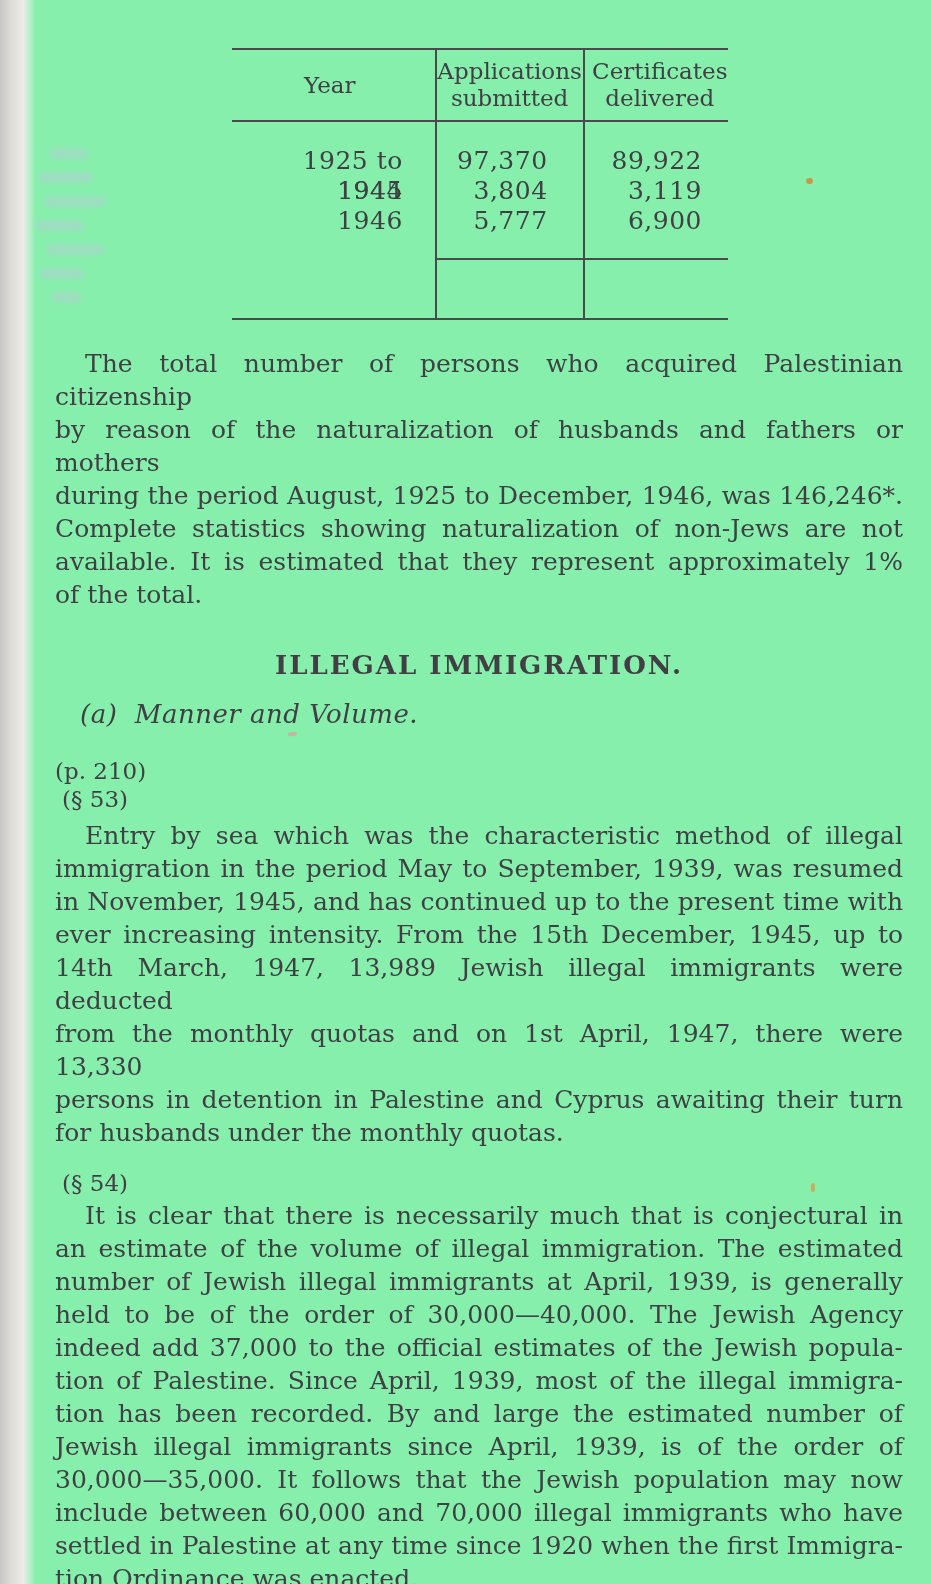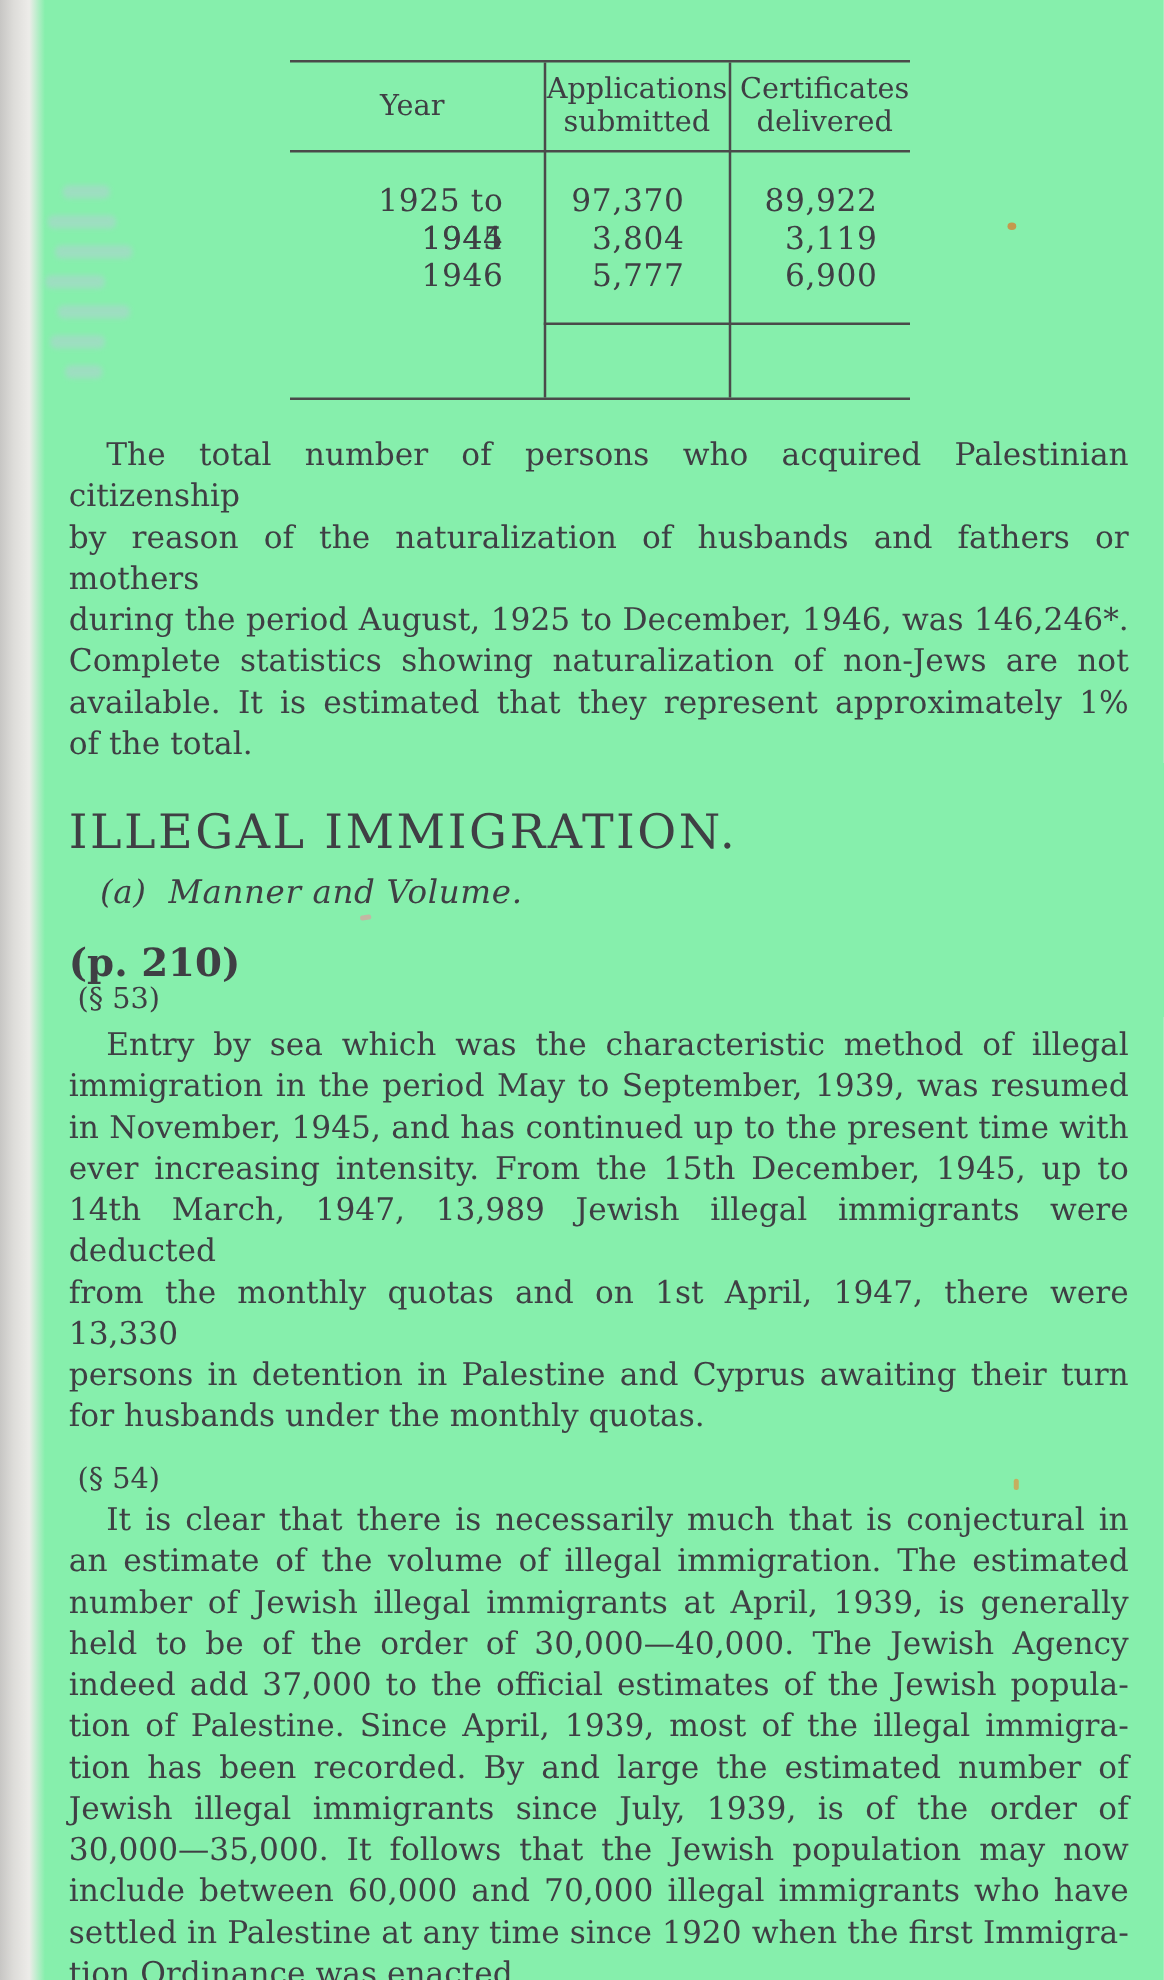--- a/index.html
+++ b/index.html
@@ -46,28 +46,28 @@
   
   .para { width:848px; font-size:25px; line-height:33px; }
   .para .line { text-align:justify; text-align-last:justify; }
   .para .line:first-child { text-indent:30px; }
   .para .line:last-child { text-align-last:left; }
   #p-intro { margin-top:27px; }
   #p-53 { margin-top:7px; }
   #p-54 { margin-top:3px; }
 
   .heading {
-    margin:38px 0 0 0; font-size:38px; font-weight:normal;
-    letter-spacing:2px; text-align:left; line-height:33px;
+    margin:38px 0 0 0; font-size:26px; font-weight:bold;
+    letter-spacing:2px; text-align:center; line-height:33px;
   }
   .subheading {
     margin:18px 0 0 25px; font-style:italic; font-size:26px;
     line-height:28px; white-space:pre; letter-spacing:0.5px;
   }
-  .pageref { margin:30px 0 0 0; font-weight:bold; font-size:31px; line-height:26px; }
+  .pageref { margin:30px 0 0 0; font-weight:normal; font-size:23px; line-height:26px; }
   .secref  { margin:2px 0 0 7px;  font-size:23px; line-height:26px; }
   .secref.s54 { margin-top:21px; }
 
   
   .ghost { position:absolute; left:32px; top:148px; width:90px; pointer-events:none; }
   .ghost i {
     display:block; height:11px; border-radius:5px;
     background:#b9cbd9; filter:blur(2px); opacity:.45; margin-bottom:13px;
   }
   .ghost i:nth-child(1){width:38px;margin-left:18px;}
@@ -160,21 +160,21 @@
     <div class="secref s54">(§ 54)</div>
 
     <div class="para" id="p-54">
         <div class="line">It is clear that there is necessarily much that is conjectural in</div>
         <div class="line">an estimate of the volume of illegal immigration.  The estimated</div>
         <div class="line">number of Jewish illegal immigrants at April, 1939, is generally</div>
         <div class="line">held to be of the order of 30,000—40,000.  The Jewish Agency</div>
         <div class="line">indeed add 37,000 to the official estimates of the Jewish popula-</div>
         <div class="line">tion of Palestine.  Since April, 1939, most of the illegal immigra-</div>
         <div class="line">tion has been recorded.  By and large the estimated number of</div>
-        <div class="line">Jewish illegal immigrants since July, 1939, is of the order of</div>
+        <div class="line">Jewish illegal immigrants since April, 1939, is of the order of</div>
         <div class="line">30,000—35,000.  It follows that the Jewish population may now</div>
         <div class="line">include between 60,000 and 70,000 illegal immigrants who have</div>
         <div class="line">settled in Palestine at any time since 1920 when the first Immigra-</div>
         <div class="line">tion Ordinance was enacted.</div>
       </div>
 
   </div>
 </div>
 
 </body></html>

